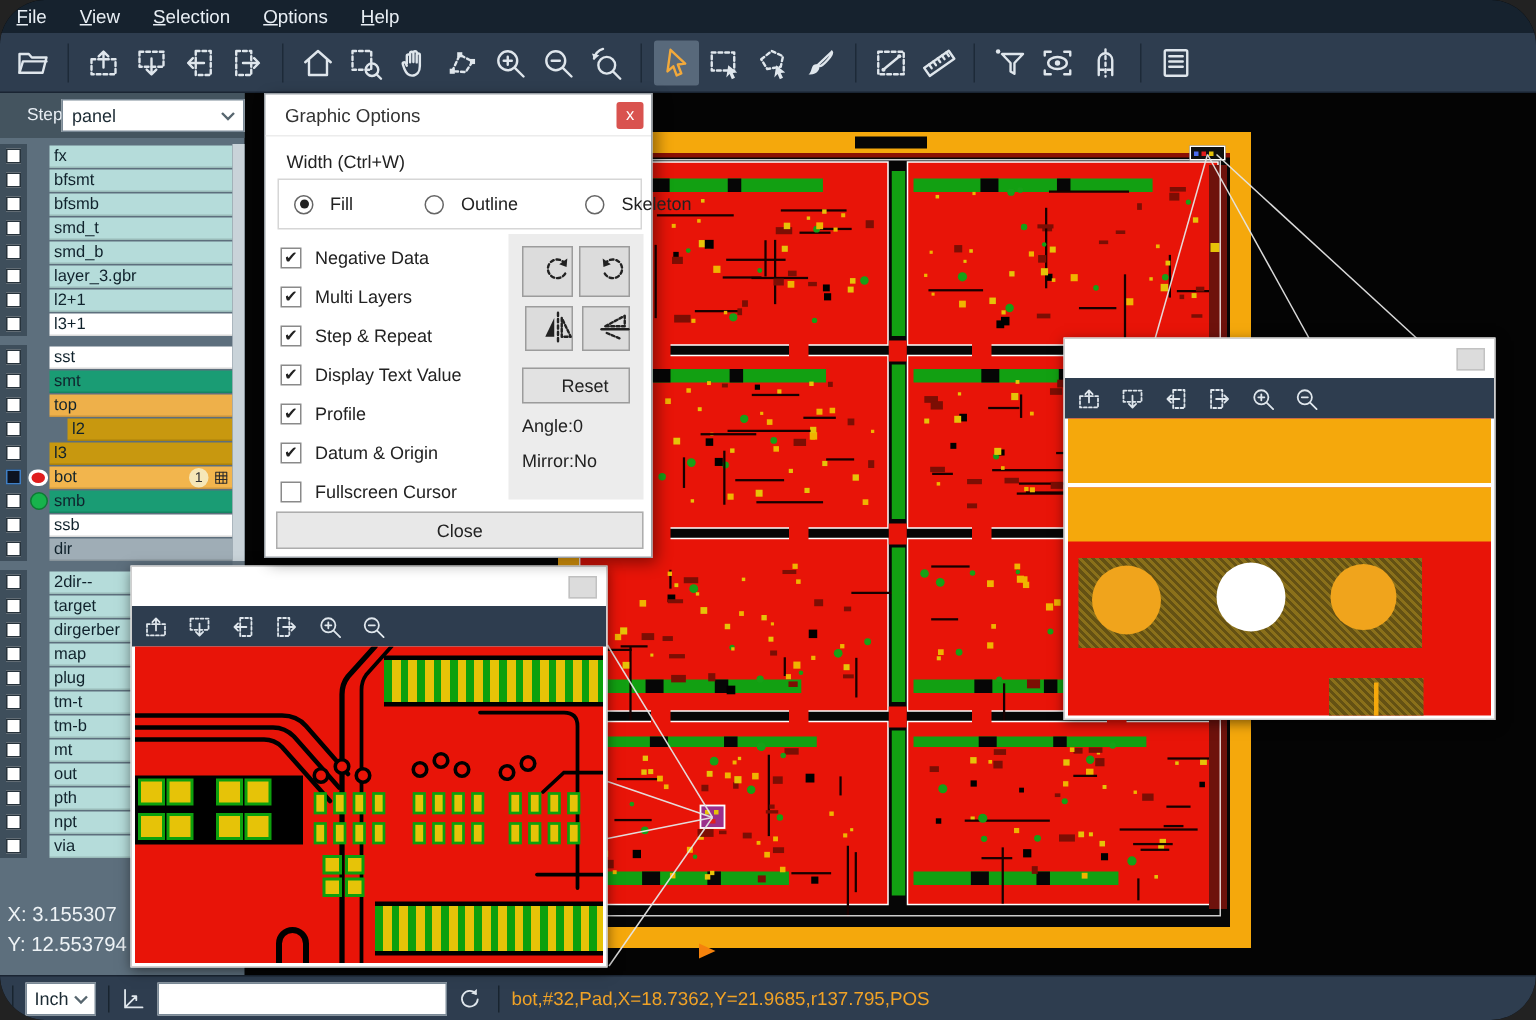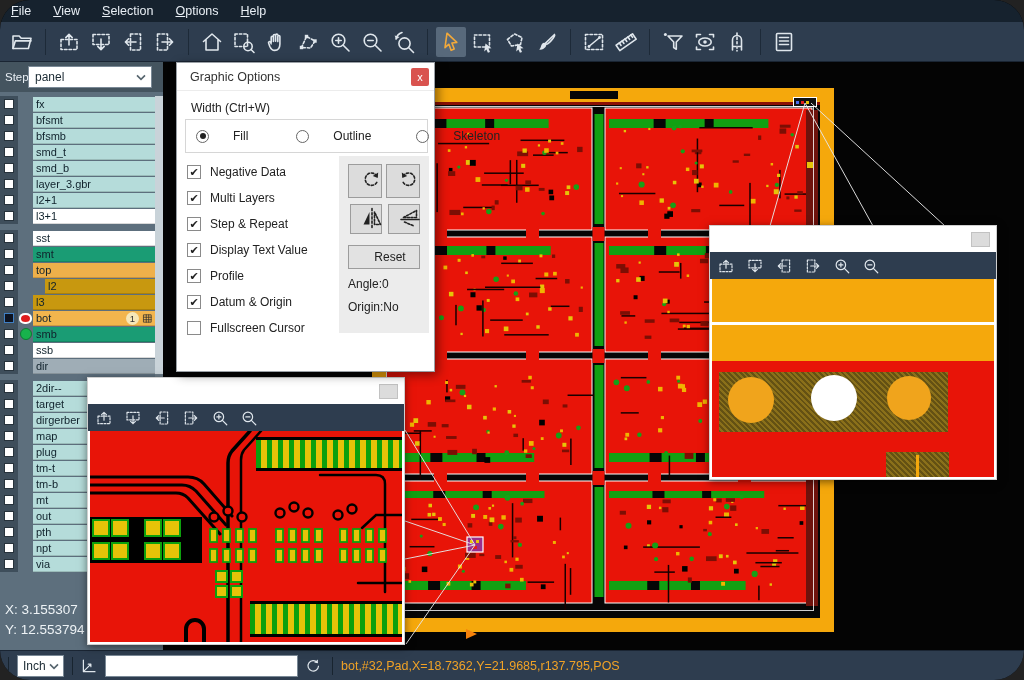--- a/index.html
+++ b/index.html
@@ -50,21 +50,21 @@
   #olive1{position:absolute;left:7px;top:93px;width:229px;height:60px;}
   #olive2{position:absolute;left:174px;top:173px;width:63px;height:26px;}
   #olive2 i{position:absolute;left:30px;top:3px;width:3px;height:23px;background:#f5a80c;}
   .b-circle{position:absolute;border-radius:50%;}
 
   
   .connector{position:absolute;background:repeating-linear-gradient(90deg,#0da00d 0 5px,#e6c308 5px 11px);border-top:3px solid #000;border-bottom:3px solid #000;}
 
   
   #sidebar{position:absolute;left:0;top:0;width:163px;height:588px;background:#5d6f7d;z-index:3;}
-  #step-row{position:absolute;left:0;top:0;width:163px;height:30px;background:#44545f;display:flex;align-items:center;}
+  #step-row{position:absolute;left:0;top:0;width:163px;height:30px;background:#44545f;display:flex;align-items:center;padding-left:13px;}
   #step-label{color:#e9eff5;font-size:11.5px;padding-left:5px;width:28px;}
   #step-select{position:relative;width:124px;height:22px;background:#fff;border:1px solid #7a8996;color:#1b2a33;font-size:12px;line-height:20px;padding-left:6px;}
   #step-select .chev{position:absolute;right:2px;top:2px;color:#57666f;}
   #layer-rows{position:absolute;left:0;top:34px;width:155px;}
   .lrow{display:flex;align-items:center;height:16px;}
   .lrow .cb-col{width:18px;height:16px;background:#3e4e5b;display:flex;align-items:center;justify-content:center;flex:none;}
   .lrow .cb{width:10px;height:10px;background:#fff;border:1.5px solid #27333c;}
   .lrow .cb.on{background:#0d1320;border-color:#3f7fc4;}
   .lrow .dot-col{width:15px;height:16px;display:flex;align-items:center;justify-content:center;flex:none;}
   .dot-red{width:13px;height:11px;background:#fff;border-radius:45%;display:flex;align-items:center;justify-content:center;}
@@ -79,21 +79,21 @@
   #side-thumb{position:absolute;left:0;top:0;width:8px;height:278px;background:#c9d3d9;}
   #coords{position:absolute;left:5px;top:538px;color:#eef3f6;font-size:13.5px;line-height:20px;}
 
   
   #dialog{position:absolute;left:176px;top:0;width:259px;height:310px;background:#fff;border:1px solid #9aa0a6;box-shadow:3px 3px 10px rgba(0,0,0,.45);z-index:8;font-size:12px;color:#222;}
   #dlg-title{position:relative;height:28px;border-bottom:1px solid #ececec;}
   #dlg-title-text{position:absolute;left:13px;top:7px;font-size:12.5px;color:#333;}
   #dlg-close{position:absolute;right:5px;top:5px;width:18px;height:18px;background:#d9534f;color:#fff;font-size:11px;line-height:18px;text-align:center;border-radius:2px;}
   #dlg-width-label{position:absolute;left:14px;top:38px;}
   #radio-group{position:absolute;left:8px;top:56px;width:243px;height:34px;border:1px solid #d6d6d6;display:flex;align-items:center;}
-  .radio-item{display:flex;align-items:center;gap:24px;}
+  .radio-item{display:flex;align-items:center;gap:11px;}
   .radio{width:13px;height:13px;border:1px solid #666;border-radius:50%;display:flex;align-items:center;justify-content:center;}
   .radio.sel i{width:6px;height:6px;background:#222;border-radius:50%;display:block;}
   #dialog-checks{position:absolute;left:10px;top:96px;}
   .chk-row{display:flex;align-items:center;height:26px;gap:9px;}
   .chk{width:14px;height:14px;border:1px solid #8a8a8a;background:#fff;color:#222;font-size:11px;line-height:13px;text-align:center;}
   #dlg-right{position:absolute;left:162px;top:93px;width:90px;height:177px;background:#ececec;}
   .dlg-btn{position:absolute;background:#dcdcdc;border:1px solid #9c9c9c;display:flex;align-items:center;justify-content:center;color:#222;padding-left:12px;}
   #btn-reset{left:9px;top:89px;width:72px;height:24px;font-size:12px;background:#e2e2e2;}
   #dlg-angle{position:absolute;left:9px;top:121px;}
   #dlg-mirror{position:absolute;left:9px;top:144px;}
@@ -1356,22 +1356,23 @@
           </div>
         <div class="dlg-btn" style="left:49px;top:48px;width:32px;height:30px;">
             <span class="ic"><svg width="24" height="24" viewBox="0 0 24 24" fill="none" stroke="currentColor" stroke-width="1.6" stroke-linecap="round" stroke-linejoin="round">
                 <path d="M3 13.5 H21"></path>
                 <path d="M5.5 11.5 18.5 4.5 18.5 11.5 Z" stroke-dasharray="2 1.6"></path>
                 <path d="M6.5 16 16 20" stroke-dasharray="2 1.6"></path>
               </svg></span>
           </div>
         <div class="dlg-btn" id="btn-reset">Reset</div>
         <div id="dlg-angle">Angle:0</div>
-        <div id="dlg-mirror">Origin:No</div>
-      </div>
+        <div id="dlg-mirror">Mirror:No</div>
+      </div>
+      <div id="btn-close">Close</div>
     </div>
   </div>
 
   <div id="statusbar">
     <div class="sb-sep" style="left:8px"></div>
     <div id="unit-select">
       <span>Inch</span>
       <span class="chev"><svg width="16" height="16" viewBox="0 0 24 24" fill="none" stroke="currentColor" stroke-width="2.4">
             <path d="M6 9.5 12 15.5 18 9.5"></path>
           </svg></span>

